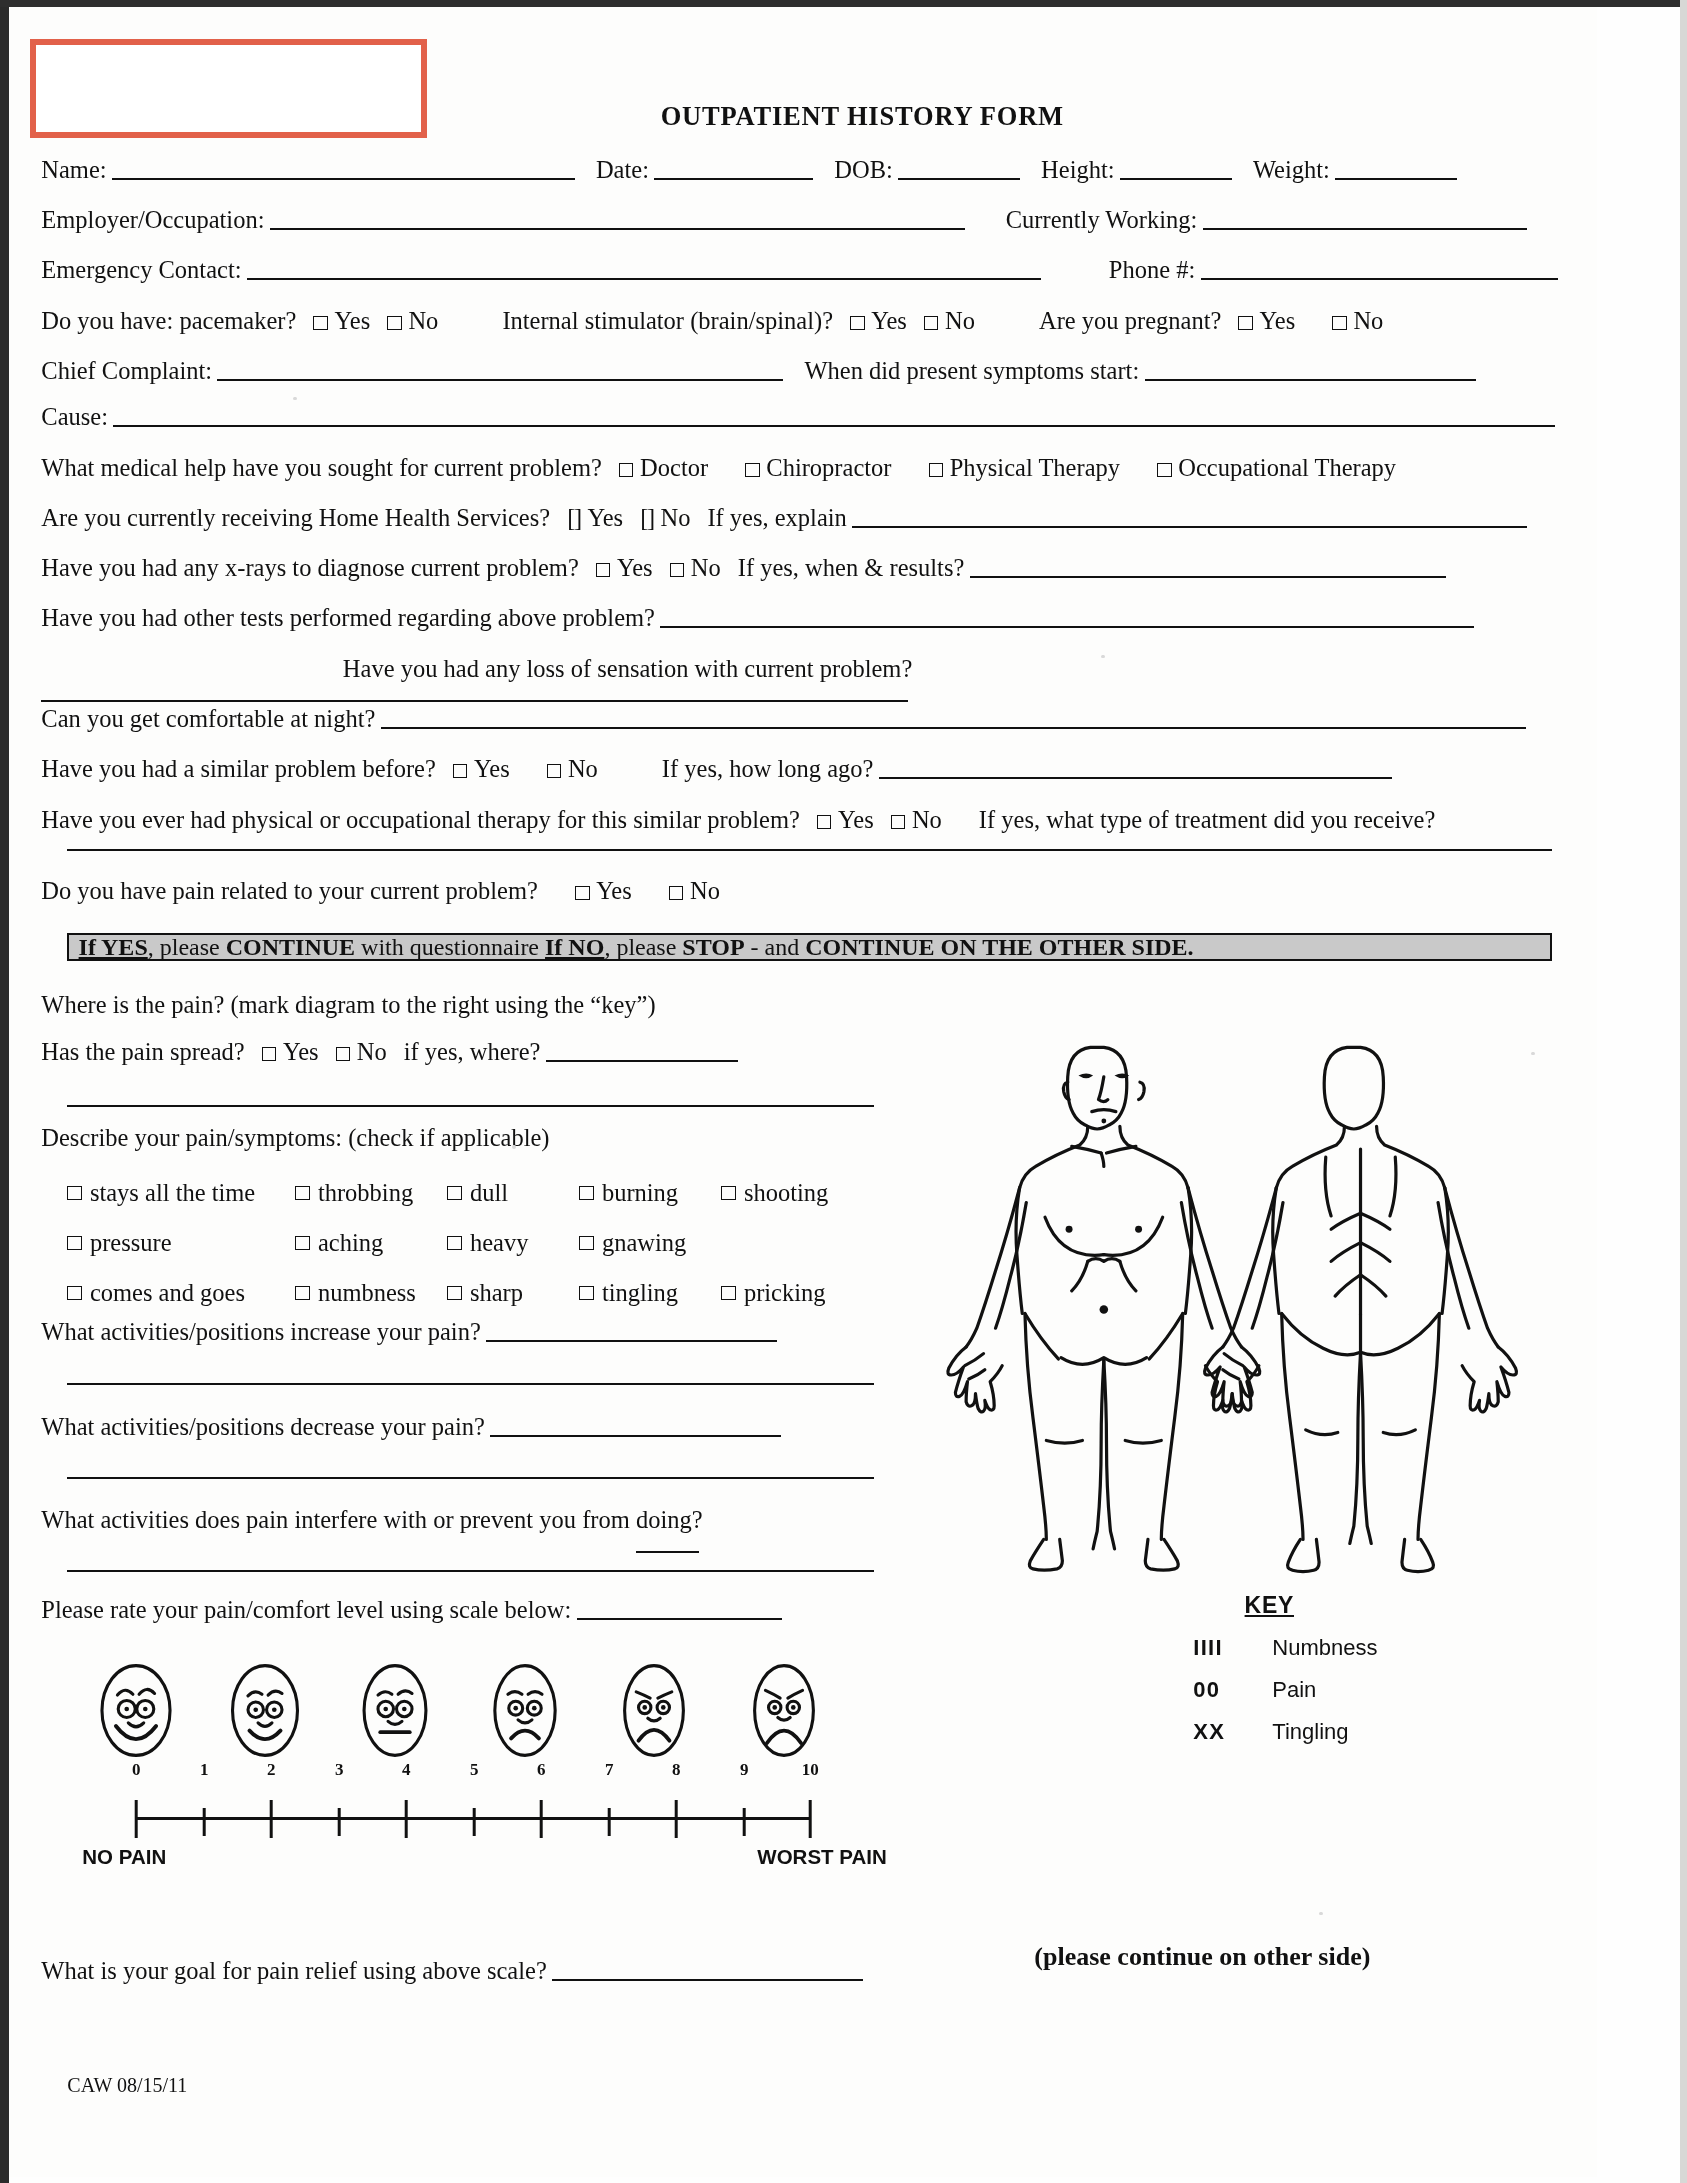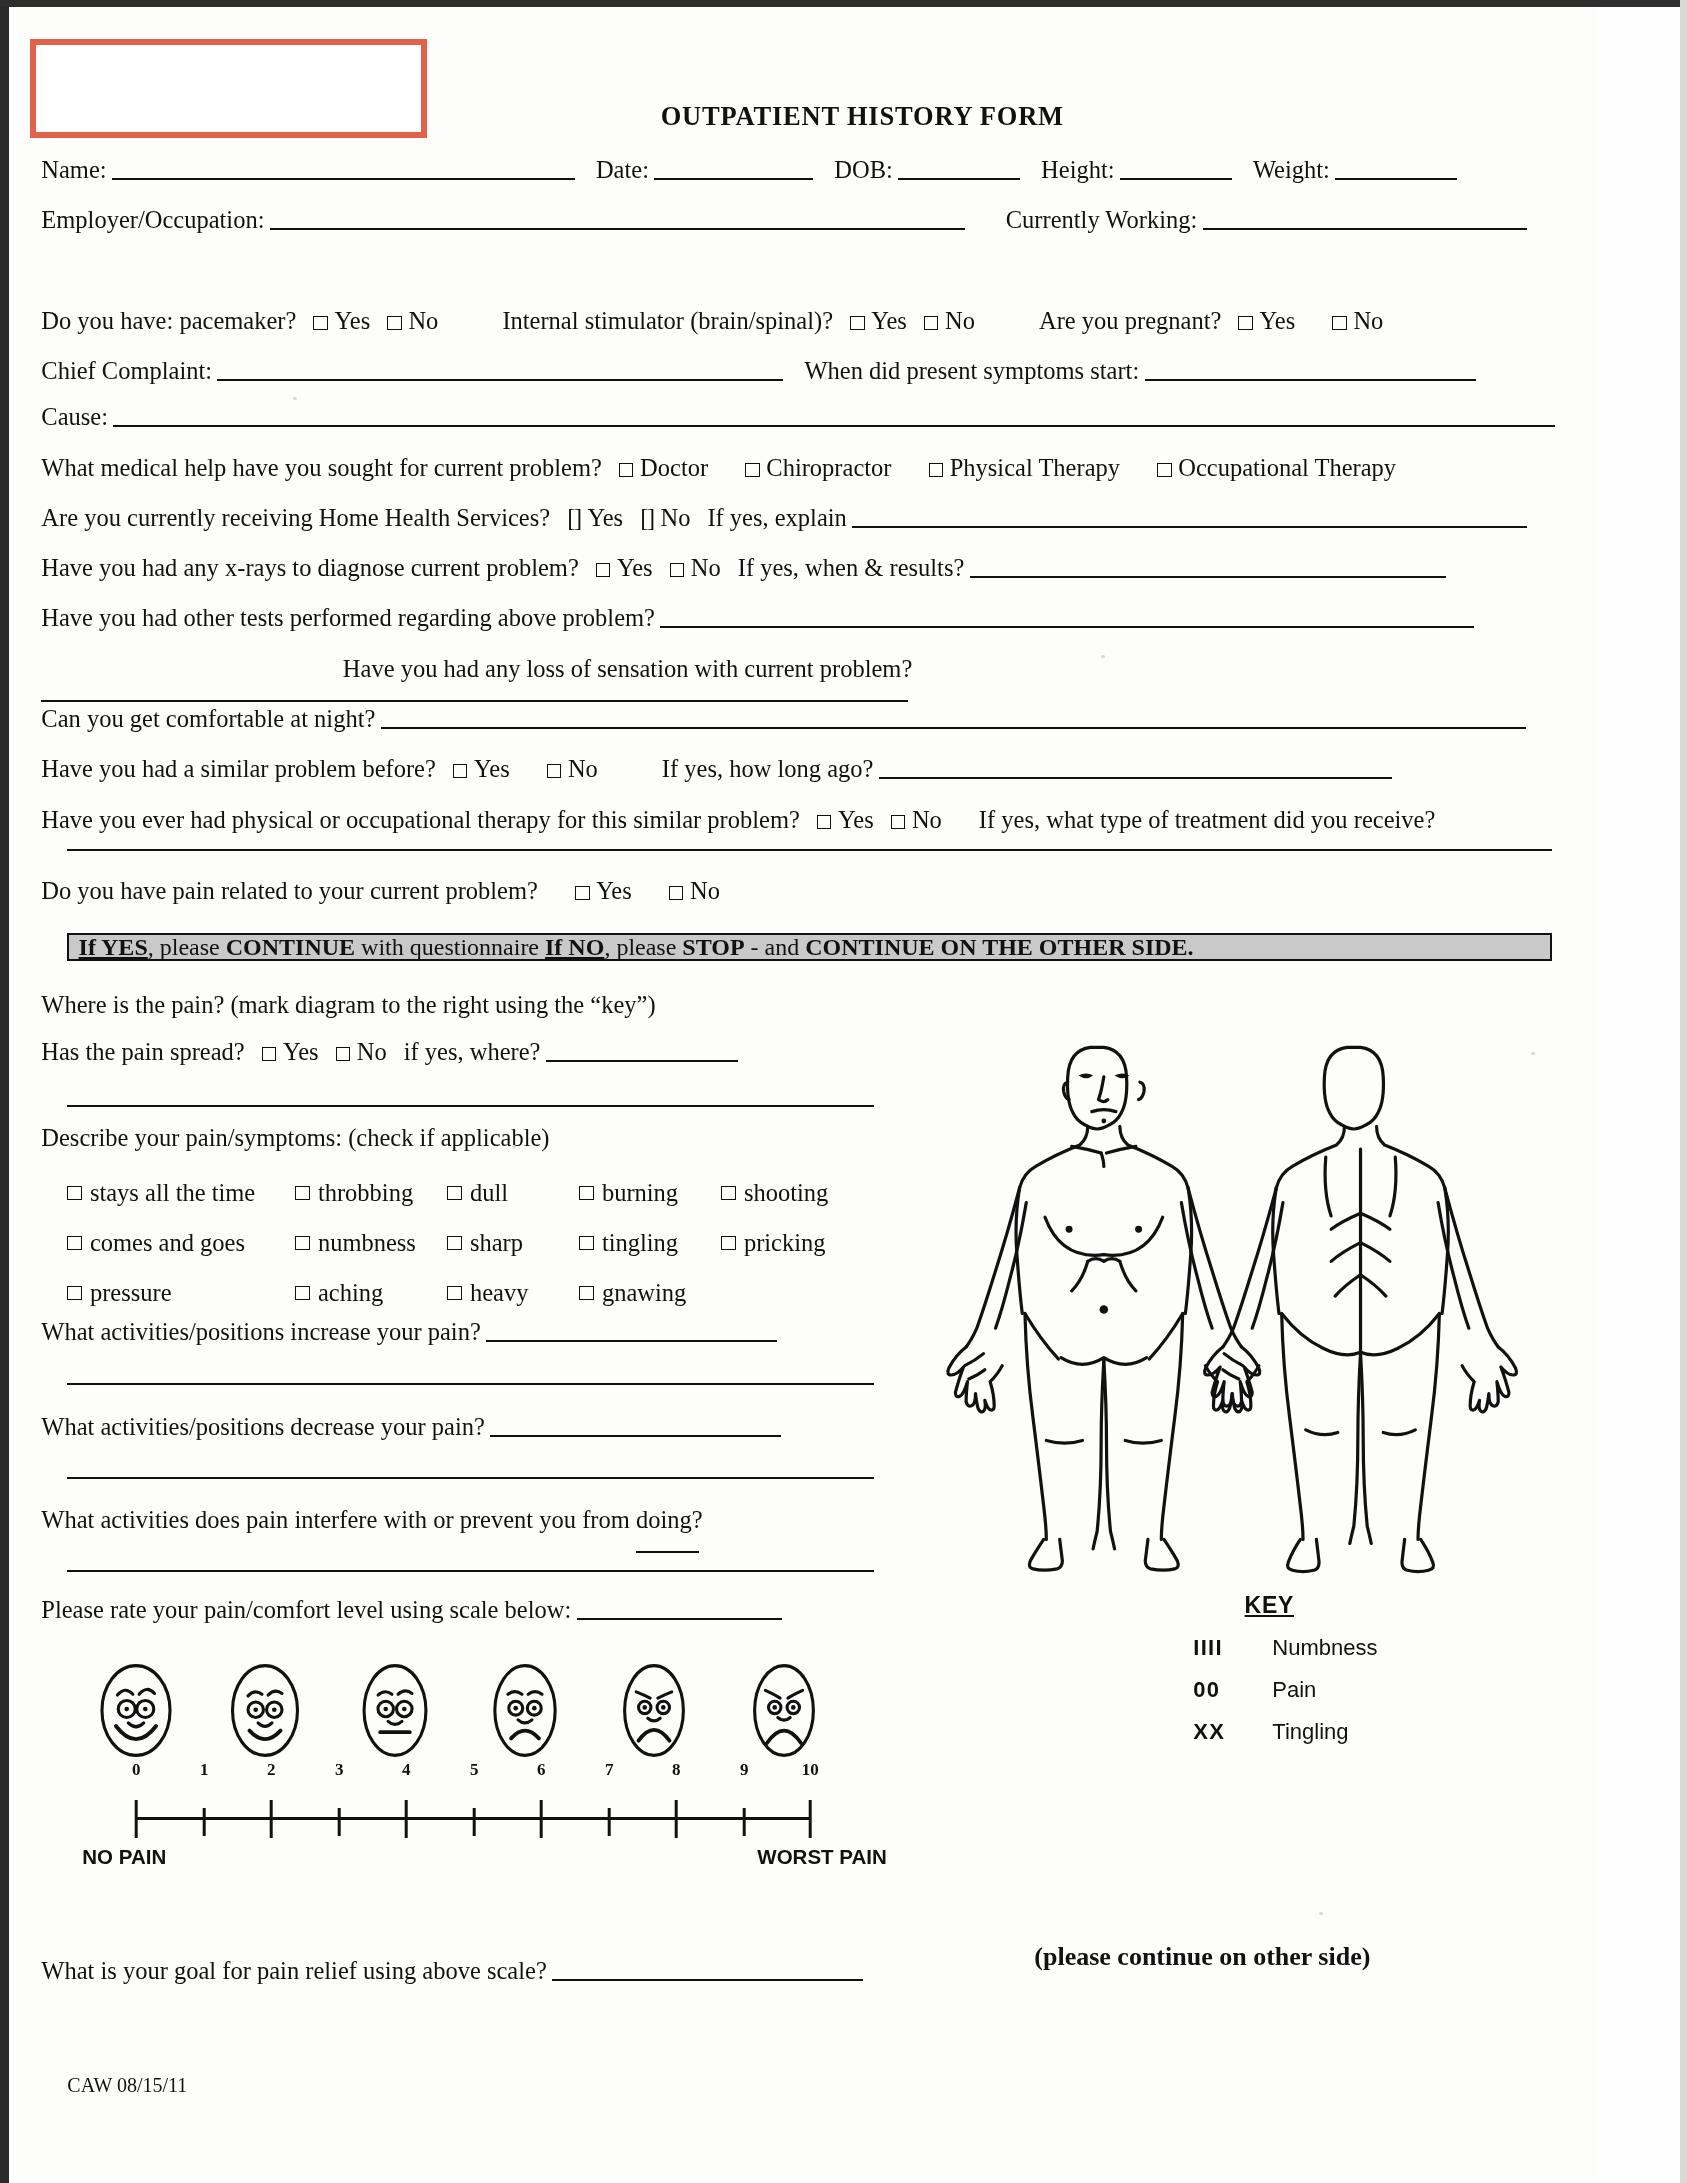--- a/index.html
+++ b/index.html
@@ -196,20 +196,27 @@
       </div>
 
       <div class="row" style="left:32px; top:201px;">
         <span class="lbl">Employer/Occupation:</span>
         <span class="rule" style="width:695px;"></span>
         <span class="gap-m"></span>
         <span class="lbl">Currently Working:</span>
         <span class="rule" style="width:324px;"></span>
       </div>
 
+      <div class="row" style="left:32px; top:251px;">
+        <span class="lbl">Emergency Contact:</span>
+        <span class="rule" style="width:794px;"></span>
+        <span class="gap-l"></span>
+        <span class="lbl">Phone #:</span>
+        <span class="rule" style="width:357px;"></span>
+      </div>
 
       <div class="row" style="left:32px; top:302px;">
         <span class="lbl">Do you have:  pacemaker?</span>
         <span class="gap-s"></span>
         <span class="cb"></span>
         <span class="lbl">Yes</span>
         <span class="gap-s"></span>
         <span class="cb"></span>
         <span class="lbl">No</span>
         <span class="gap-l"></span>
@@ -382,56 +389,56 @@
           </div>
           <div class="sym-item">
             <span class="cb"></span>
             <span>shooting</span>
           </div>
         </div>
 
         <div class="sym-row">
           <div class="sym-item" style="width:228px;">
             <span class="cb"></span>
-            <span>comes and goes</span>
+            <span>pressure</span>
           </div>
           <div class="sym-item" style="width:152px;">
             <span class="cb"></span>
-            <span>numbness</span>
+            <span>aching</span>
           </div>
           <div class="sym-item" style="width:132px;">
             <span class="cb"></span>
-            <span>sharp</span>
-          </div>
-          <div class="sym-item" style="width:142px;">
-            <span class="cb"></span>
-            <span>tingling</span>
+            <span>heavy</span>
           </div>
           <div class="sym-item">
             <span class="cb"></span>
-            <span>pricking</span>
+            <span>gnawing</span>
           </div>
         </div>
 
         <div class="sym-row">
           <div class="sym-item" style="width:228px;">
             <span class="cb"></span>
-            <span>pressure</span>
+            <span>comes and goes</span>
           </div>
           <div class="sym-item" style="width:152px;">
             <span class="cb"></span>
-            <span>aching</span>
+            <span>numbness</span>
           </div>
           <div class="sym-item" style="width:132px;">
             <span class="cb"></span>
-            <span>heavy</span>
+            <span>sharp</span>
+          </div>
+          <div class="sym-item" style="width:142px;">
+            <span class="cb"></span>
+            <span>tingling</span>
           </div>
           <div class="sym-item">
             <span class="cb"></span>
-            <span>gnawing</span>
+            <span>pricking</span>
           </div>
         </div>
       </div>
 
       <div class="row" style="left:32px; top:1313px;">
         <span class="lbl">What activities/positions increase your pain?</span>
         <span class="rule" style="width:291px;"></span>
       </div>
       <div class="fullrule" style="left:58px; top:1376px; width:807px;"></div>
 

